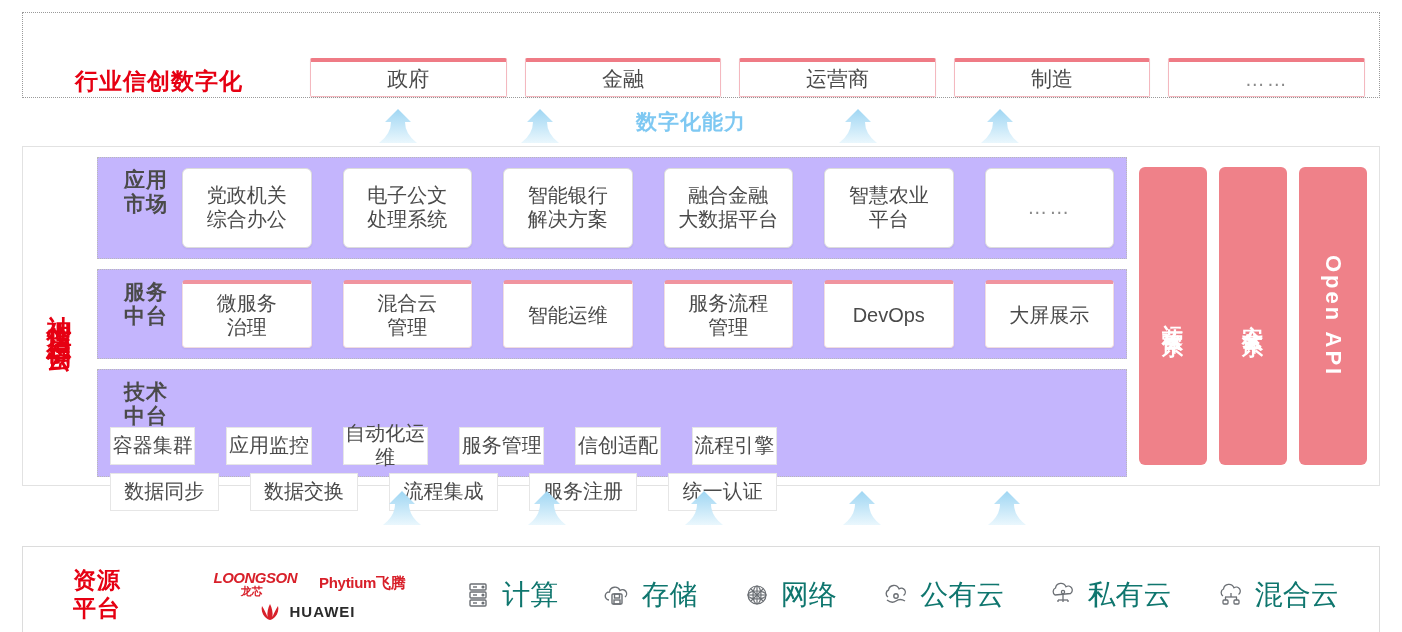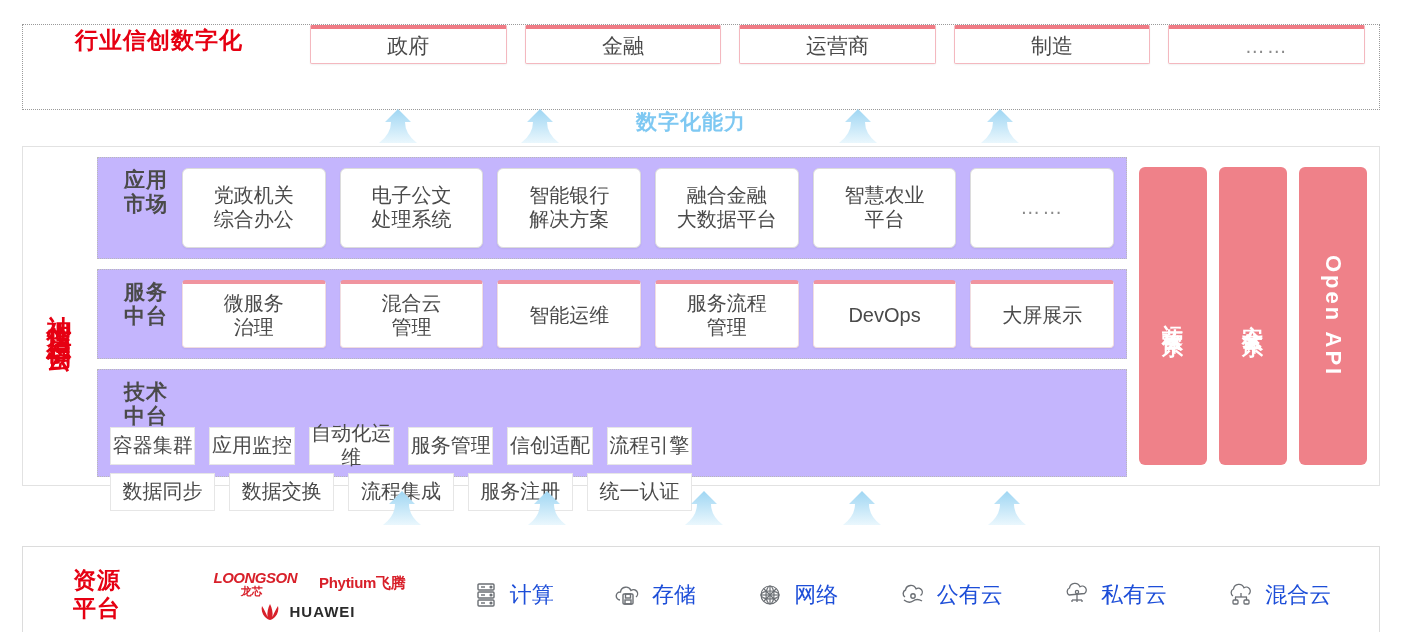--- a/index.html
+++ b/index.html
@@ -6,24 +6,24 @@
   html, body {
     width: 1402px; height: 632px;
     background: #ffffff;
     font-family: "Liberation Sans", "DejaVu Sans", sans-serif;
     overflow: hidden;
   }
   .canvas { position: relative; width: 1402px; height: 632px; background: #fff; }
 
   
   .industry-band {
-    position: absolute; left: 22px; top: 24px;
+    position: absolute; left: 22px; top: 12px;
     width: 1358px; height: 86px;
     border: 1px dotted #9a9a9a;
-    display: flex; align-items: flex-start; gap: 15px;
+    display: flex; align-items: flex-end; gap: 15px;
   }
   .industry-title {
     width: 272px; text-align: center;
     color: #e60012; font-size: 23px; font-weight: bold;
     letter-spacing: 1px;
   }
   .industry-boxes { display: flex; flex: 1; gap: 18px; padding-right: 14px; }
   .ind-box {
     flex: 1; height: 39px;
     background: #fff;
@@ -74,21 +74,21 @@
   .tier-app { height: 104px; }
   .tier-svc { height: 92px; }
   .tier-tech { height: 108px; flex-direction: column; }
 
   .tier-label {
     width: 72px; flex: none;
     font-size: 21px; font-weight: bold; color: #4a4a4a;
     line-height: 1.12; text-align: center;
     letter-spacing: 1px;
   }
-  .tier-cells { flex: 1; display: flex; gap: 14px; }
+  .tier-cells { flex: 1; display: flex; gap: 31px; }
   .tier-rows { flex: 1; display: flex; flex-direction: column; gap: 8px; }
 
   .cell {
     flex: 1;
     background: #fff;
     border: 1px solid #dcdcdc;
     border-radius: 6px;
     display: flex; align-items: center; justify-content: center;
     text-align: center;
     font-size: 20px; color: #4a4a4a; line-height: 1.18;
@@ -155,21 +155,21 @@
   }
   .logo-loongson .cn { color: #d8202a; font-size: 11px; font-weight: bold; margin-top: 1px; }
   .logo-phytium { color: #d8202a; font-size: 15px; font-weight: bold; letter-spacing: -.3px; }
   .logo-huawei { display: flex; align-items: center; gap: 7px; }
   .logo-huawei .mark { width: 26px; height: 18px; }
   .logo-huawei .txt { font-size: 15px; font-weight: bold; color: #2b2b2b; letter-spacing: 1px; }
 
   .res-items { flex: 1; display: flex; align-items: center; justify-content: space-around; padding-right: 18px; }
   .res-item { display: flex; align-items: center; gap: 9px; }
   .res-item .ic { width: 30px; height: 30px; flex: none; }
-  .res-item .lb { font-size: 22px; color: #1d4ed8; }
+  .res-item .lb { font-size: 28px; color: #0f766e; }
 </style>
 </head>
 <body>
 
 <div class="canvas">
 
   <div class="industry-band">
     <div class="industry-title">行业信创数字化</div>
     <div class="industry-boxes">
       <div class="ind-box">政府</div>

